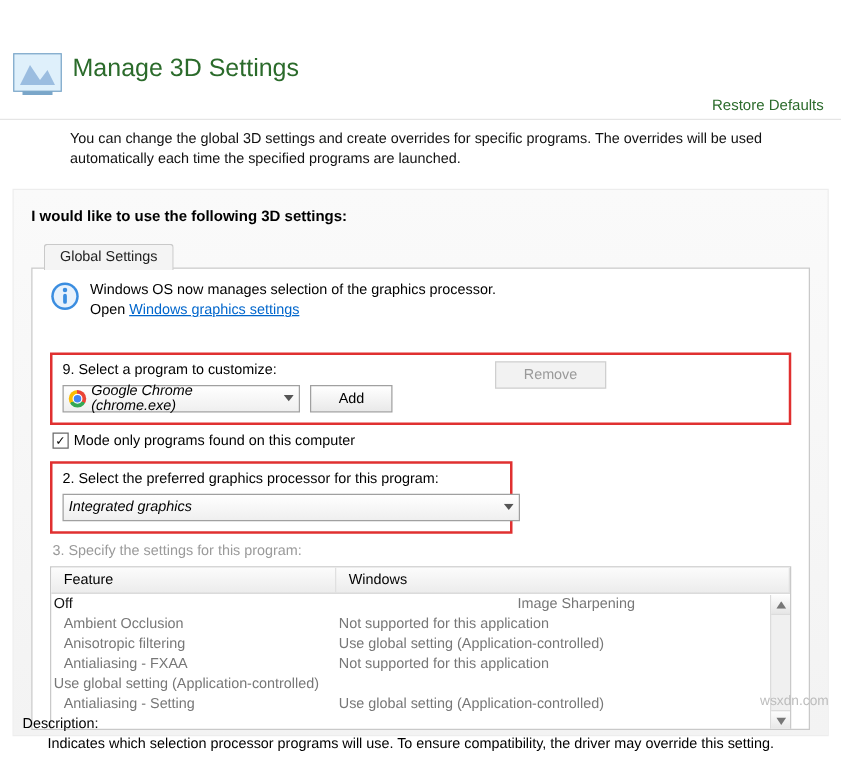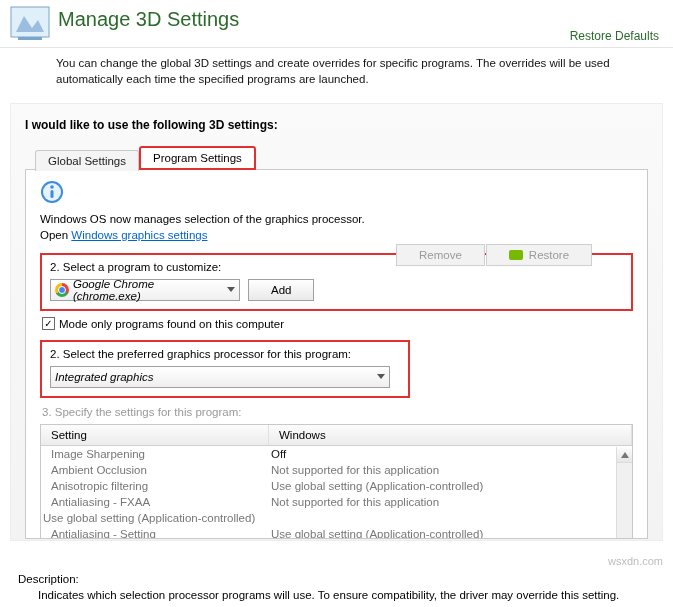--- a/index.html
+++ b/index.html
@@ -11,22 +11,23 @@
   height: 607px;
   position: relative;
   color: #000;
 }
 .header {
   display: flex;
   align-items: flex-start;
   padding: 6px 10px 0 10px;
   background: linear-gradient(to bottom, #fff 0%, #fff 100%);
   border-bottom: 1px solid #e5e5e5;
-  height: 48px;
-  position: relative;
+  height: 60px;
+  position: relative;
+  margin-top: 36px;
 }
 .header-icon {
   width: 40px;
   height: 36px;
   margin-right: 8px;
   flex-shrink: 0;
 }
 .header-title {
   font-size: 20px;
   font-weight: normal;
@@ -96,22 +97,21 @@
   margin-top: -1px;
   padding: 10px 14px;
   height: 370px;
   position: relative;
   overflow: hidden;
 }
 .info-row {
   display: flex;
   align-items: flex-start;
   gap: 8px;
-  margin-bottom: 10px;
-  flex-direction: column;
+  margin-bottom: 26px;
 }
 .info-icon { flex-shrink: 0; }
 .info-text { font-size: 11.5px; line-height: 1.35; }
 .link { color: #0066cc; text-decoration: underline; cursor: default; }
 .redbox {
   border: 2px solid #e03030;
   padding: 6px 8px 8px 8px;
   margin-bottom: 6px;
 }
 .section-label {
@@ -128,21 +128,21 @@
   align-items: center;
   border: 1px solid #a0a0a0;
   background: linear-gradient(#fff, #efefef);
   height: 22px;
   padding: 0 18px 0 4px;
   font-size: 11.5px;
   position: relative;
   cursor: default;
   font-style: italic;
 }
-.select.wide { width: 340px; }
+.select.wide { width: 366px; }
 .select.program { width: 190px; }
 .select-chev {
   position: absolute;
   right: 4px;
   top: 50%;
   transform: translateY(-50%);
 }
 .btn {
   height: 22px;
   padding: 0 22px;
@@ -277,85 +277,80 @@
   <div class="restore-defaults">Restore Defaults</div>
 </div>
 
 <div class="intro">You can change the global 3D settings and create overrides for specific programs. The overrides will be used automatically each time the specified programs are launched.</div>
 
 <div class="panel">
   <div class="panel-title">I would like to use the following 3D settings:</div>
 
   <div class="tabs">
     <div class="tab inactive">Global Settings</div>
-    <div class="tab active">Program Settings</div>
   </div>
 
   <div class="tab-body">
 
     <div class="info-row">
       <svg class="info-icon" width="24" height="24" viewBox="0 0 24 24">
         <circle cx="12" cy="12" r="11" fill="#3a8de0"></circle>
         <circle cx="12" cy="12" r="9" fill="#e8f2fc"></circle>
         <circle cx="12" cy="7" r="1.8" fill="#3a8de0"></circle>
         <rect x="10.5" y="10" width="3" height="8" rx="1.5" fill="#3a8de0"></rect>
       </svg>
       <div class="info-text">
         <span>Windows OS now manages selection of the graphics processor.</span><br>
         <span>Open </span><span class="link">Windows graphics settings</span>
       </div>
     </div>
 
     <div class="redbox">
-      <div class="section-label">2. Select a program to customize:</div>
+      <div class="section-label">9. Select a program to customize:</div>
       <div class="row-controls">
         <div class="select program">
           <span class="chrome-icon"></span>
           <span>Google Chrome (chrome.exe)</span>
           <svg class="select-chev" width="8" height="6">
               <polygon points="0,0 8,0 4,5" fill="#555"></polygon>
             </svg>
         </div>
         <button class="btn">Add</button>
       </div>
     </div>
 
     <div style="position:absolute; left:370px; top:74px; display:flex; gap:1px;">
       <button class="btn disabled">Remove</button>
-      <button class="btn disabled restore">
-        <span class="nv-dot"></span>
-        <span>Restore</span>
-      </button>
     </div>
 
     <div class="checkbox-row">
       <span class="checkbox">✓</span>
       <span>Mode only programs found on this computer</span>
     </div>
 
     <div class="redbox" style="width:370px;">
       <div class="section-label">2. Select the preferred graphics processor for this program:</div>
       <div class="select wide">
         <span>Integrated graphics</span>
         <svg class="select-chev" width="8" height="6">
             <polygon points="0,0 8,0 4,5" fill="#555"></polygon>
           </svg>
       </div>
     </div>
 
     <div class="section3-label">3. Specify the settings for this program:</div>
     <div class="settings-table">
       <div class="table-head">
-        <div class="th feature">Setting</div>
+        <div class="th feature">Feature</div>
         <div class="th setting">Windows</div>
       </div>
       <div class="table-body" id="tbody">
           <div class="tr">
+            <div class="td setting off">Off</div>
             <div class="td feature">Image Sharpening</div>
-            <div class="td setting off">Off</div>
           </div>
           <div class="tr">
             <div class="td feature">Ambient Occlusion</div>
             <div class="td setting">Not supported for this application</div>
           </div>
           <div class="tr">
             <div class="td feature">Anisotropic filtering</div>
             <div class="td setting">Use global setting (Application-controlled)</div>
           </div>
           <div class="tr">

